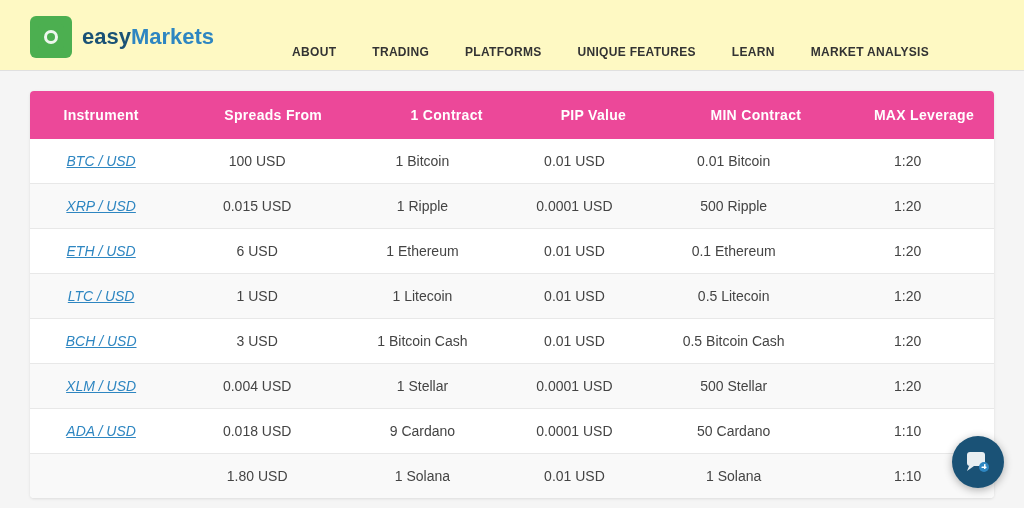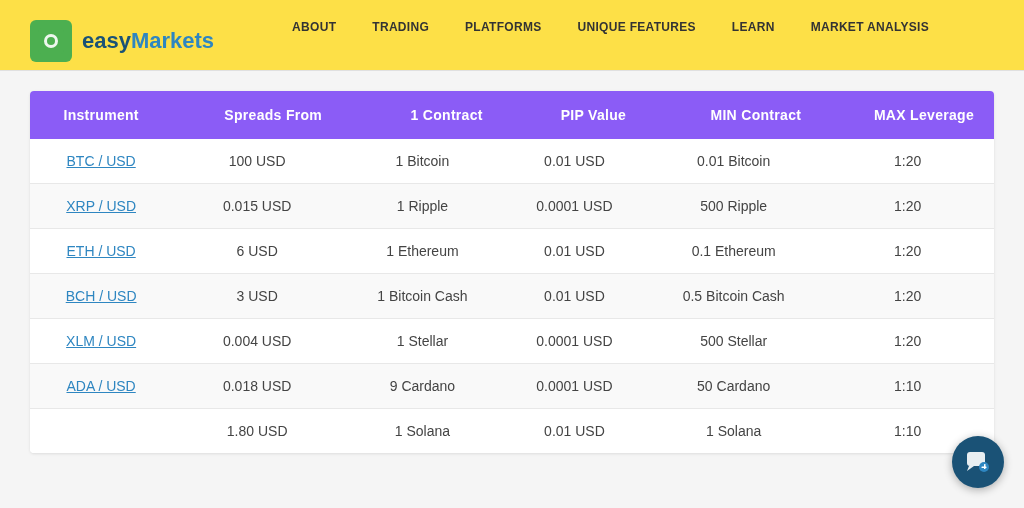--- a/index.html
+++ b/index.html
@@ -1,23 +1,23 @@
 <!DOCTYPE html>
 <html><head>
   <meta charset="utf-8">
   <style>
     * { margin: 0; padding: 0; box-sizing: border-box; }
     body { font-family: Arial, Helvetica, sans-serif; background: #f5f5f5; font-size: 14px; }
 
     
     .header {
-      background: #fde047;
-      display: flex;
-      align-items: flex-end;
-      padding: 8px 30px;
+      background: #fef9c3;
+      display: flex;
+      align-items: flex-start;
+      padding: 16px 30px;
       height: 71px;
       border-bottom: 1px solid #e0e0e0;
     }
     .logo-area {
       display: flex;
       align-items: center;
       gap: 10px;
       margin-right: 60px;
     }
     .logo-icon {
@@ -61,21 +61,21 @@
       background: #fff;
       border-radius: 4px;
       overflow: hidden;
       box-shadow: 0 1px 3px rgba(0,0,0,0.1);
     }
     table {
       width: 100%;
       border-collapse: collapse;
     }
     thead tr {
-      background: #8b5cf6;
+      background: #ec4899;
     }
     thead th {
       color: #fff;
       padding: 16px 20px;
       text-align: right;
       font-size: 14px;
       font-weight: 600;
       letter-spacing: 0.3px;
     }
     thead th:first-child { text-align: center; }
@@ -94,20 +94,21 @@
       font-size: 14px;
     }
     tbody td:first-child {
       text-align: center;
     }
     .instrument-link {
       color: #2e86c1;
       text-decoration: underline;
       cursor: pointer;
       font-weight: 500;
+      font-style: italic;
     }
 
     
     .chat-btn {
       position: fixed;
       bottom: 20px;
       right: 20px;
       width: 52px;
       height: 52px;
       background: #1a5276;
@@ -184,20 +185,28 @@
           </tr>
           <tr>
             <td><span class="instrument-link">ETH / USD</span></td>
             <td>6 USD</td>
             <td>1 Ethereum</td>
             <td>0.01 USD</td>
             <td>0.1 Ethereum</td>
             <td>1:20</td>
           </tr>
           <tr>
+            <td><span class="instrument-link">LTC / USD</span></td>
+            <td>1 USD</td>
+            <td>1 Litecoin</td>
+            <td>0.01 USD</td>
+            <td>0.5 Litecoin</td>
+            <td>1:20</td>
+          </tr>
+          <tr>
             <td><span class="instrument-link">BCH / USD</span></td>
             <td>3 USD</td>
             <td>1 Bitcoin Cash</td>
             <td>0.01 USD</td>
             <td>0.5 Bitcoin Cash</td>
             <td>1:20</td>
           </tr>
           <tr>
             <td><span class="instrument-link">XLM / USD</span></td>
             <td>0.004 USD</td>

